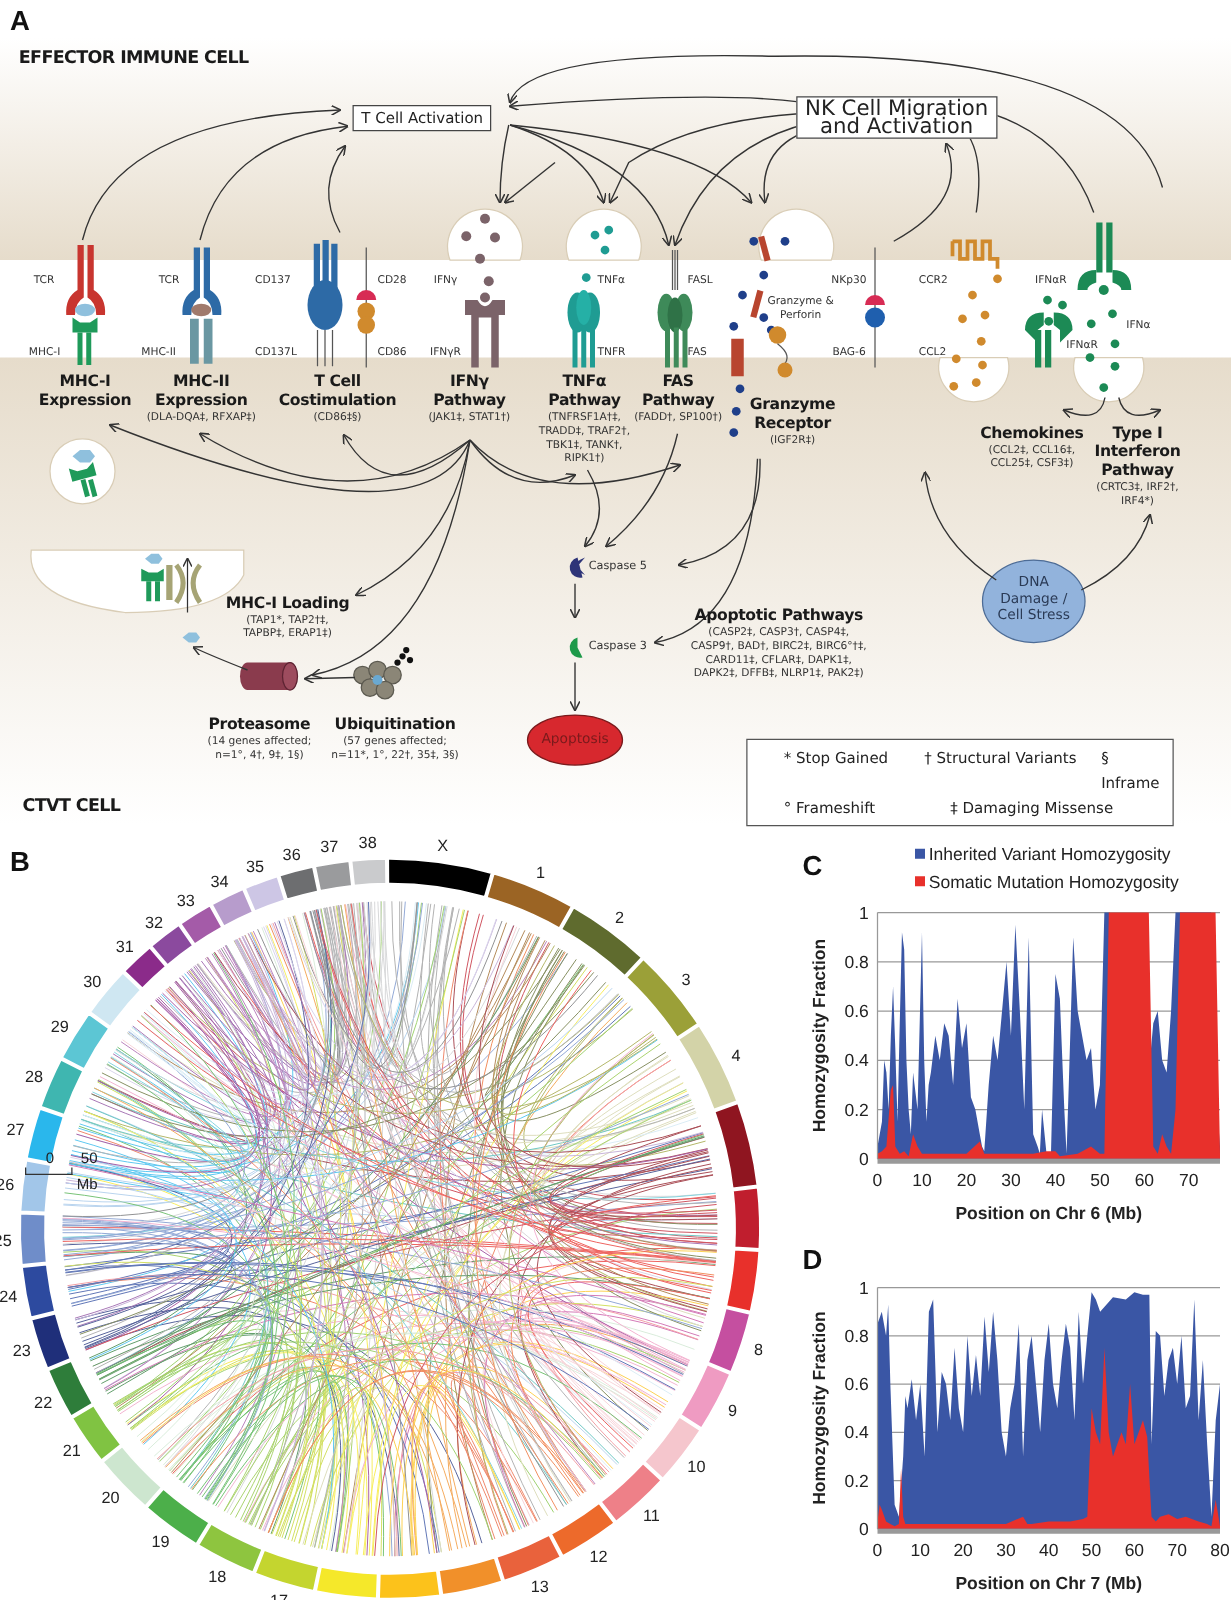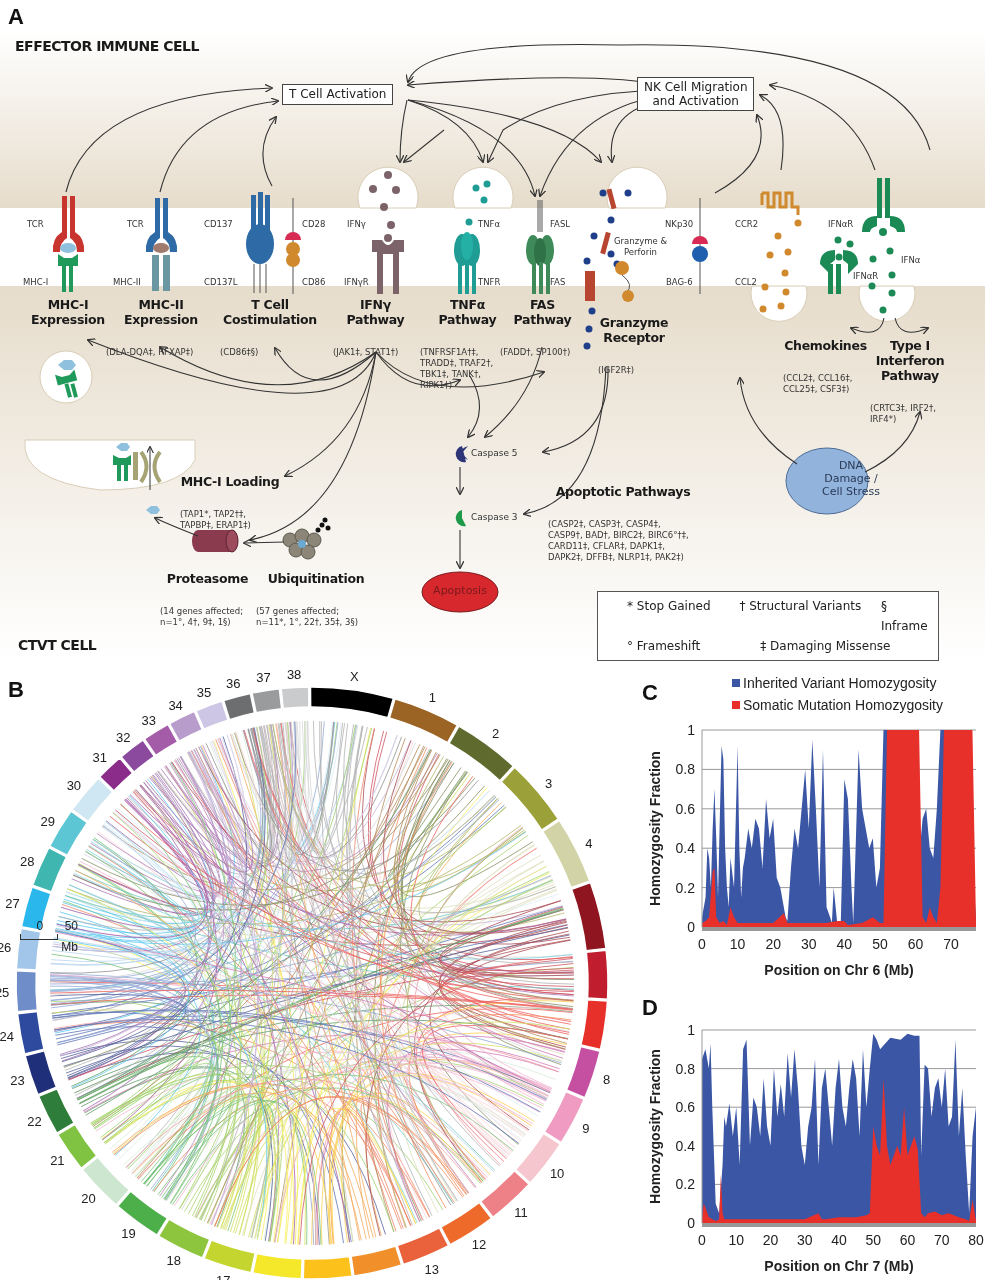--- a/index.html
+++ b/index.html
@@ -5,21 +5,21 @@
   html,body{margin:0;padding:0;background:#fff;}
   body{width:985px;height:1280px;position:relative;overflow:hidden;font-family:"DejaVu Sans",sans-serif;color:#222;}
   .abs{position:absolute;}
   .panel-letter{font-family:"Liberation Sans",sans-serif;font-weight:bold;font-size:22px;color:#111;}
   #panelA{position:absolute;left:0;top:0;width:985px;height:660px;}
   #panelA svg{position:absolute;left:0;top:0;}
   .cell-title{font-family:"DejaVu Sans",sans-serif;font-weight:bold;font-size:14px;color:#1a1a1a;letter-spacing:-0.5px;}
   .box-label{font-size:12px;background:#fff;border:1px solid #444;text-align:center;line-height:15px;padding:2px 6px;color:#222;}
   .rec-label{font-size:8.5px;color:#333;text-align:center;}
   .path-title{font-weight:bold;font-size:12.5px;text-align:center;line-height:15px;color:#1a1a1a;letter-spacing:-0.3px;}
-  .path-genes{font-size:8.5px;line-height:11px;color:#333;margin-top:20px;}
+  .path-genes{font-size:8.5px;text-align:center;line-height:11px;color:#333;margin-top:2px;}
   .casp-label{font-size:9px;color:#333;}
   .legend-box{border:1px solid #555;background:#fff;font-size:12px;color:#222;padding:4px 10px;line-height:20px;}
   .legend-box .row{display:flex;margin-left:19px;}
   .legend-box .c1{width:135px;}
   .legend-box .c2{width:170px;}
   #panelB{position:absolute;left:0;top:665px;width:610px;height:615px;}
   #panelC,#panelD{position:absolute;left:610px;width:375px;}
   #panelC{top:665px;height:320px;}
   #panelD{top:985px;height:295px;}
   .chart-text{font-family:Liberation Sans, sans-serif;text-align:right;}
@@ -266,21 +266,21 @@
       <path d="M198,536 Q170,525 155,518" marker-end="url(#arr)"></path>
       <path d="M284,542 L244,543" marker-end="url(#arr)"></path>
     </g>
   </svg>
 
   <div class="abs panel-letter" style="left:8px;top:4px;">A</div>
   <div class="abs cell-title" style="left:15px;top:38px;">EFFECTOR IMMUNE CELL</div>
   <div class="abs cell-title" style="left:18px;top:637px;">CTVT CELL</div>
 
   <div class="abs box-label" style="left:282px;top:84px;">T Cell Activation</div>
-  <div class="abs box-label" style="left:637px;top:77px;font-size:12px;line-height:14px;">
+  <div class="abs box-label" style="left:637px;top:77px;font-size:17px;line-height:14px;">
     <div>NK Cell Migration</div>
     <div>and Activation</div>
   </div>
 
   <div class="abs rec-label" style="left:27px;top:219px;">TCR</div>
   <div class="abs rec-label" style="left:23px;top:277px;">MHC-I</div>
   <div class="abs rec-label" style="left:127px;top:219px;">TCR</div>
   <div class="abs rec-label" style="left:113px;top:277px;">MHC-II</div>
   <div class="abs rec-label" style="left:204px;top:219px;">CD137</div>
   <div class="abs rec-label" style="left:204px;top:277px;">CD137L</div>
@@ -402,21 +402,21 @@
       <div>(CASP2‡, CASP3†, CASP4‡,</div>
       <div>CASP9†, BAD†, BIRC2‡, BIRC6°†‡,</div>
       <div>CARD11‡, CFLAR‡, DAPK1‡,</div>
       <div>DAPK2‡, DFFB‡, NLRP1‡, PAK2‡)</div>
     </div>
   </div>
 
   <div class="abs casp-label" style="left:471px;top:448px;">Caspase 5</div>
   <div class="abs casp-label" style="left:471px;top:512px;">Caspase 3</div>
   <div class="abs" style="left:422px;top:584px;width:76px;text-align:center;font-size:11px;color:#7a1a1c;">Apoptosis</div>
-  <div class="abs" style="left:810px;top:459px;width:82px;text-align:center;font-size:11px;line-height:13px;color:#2a3a55;">
+  <div class="abs" style="left:786px;top:459px;width:82px;text-align:center;font-size:11px;line-height:13px;color:#2a3a55;">
     <div>DNA</div>
     <div>Damage /</div>
     <div>Cell Stress</div>
   </div>
 
   <div class="abs legend-box" style="left:597px;top:591px;width:320px;">
     <div class="row">
         <span class="c1">* Stop Gained</span>
         <span class="c2">† Structural Variants</span>
         <span>§ Inframe</span>

